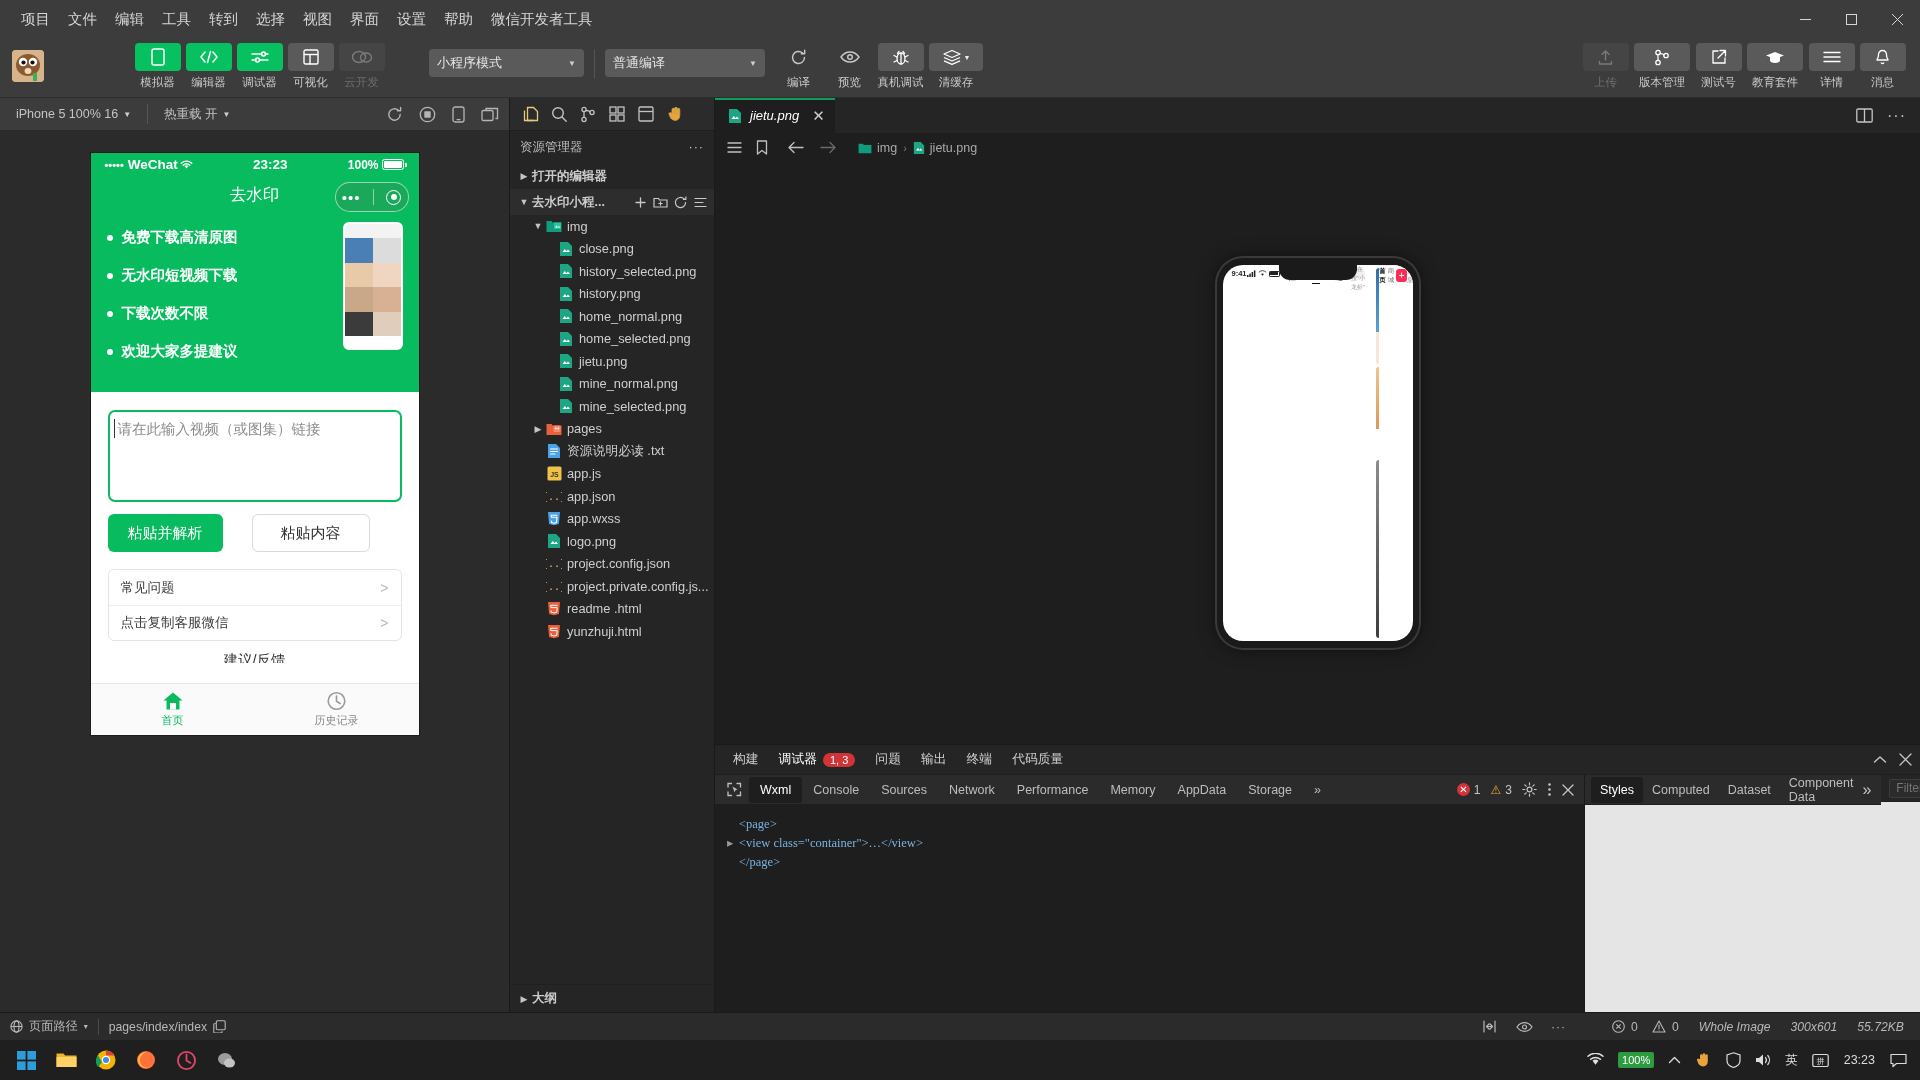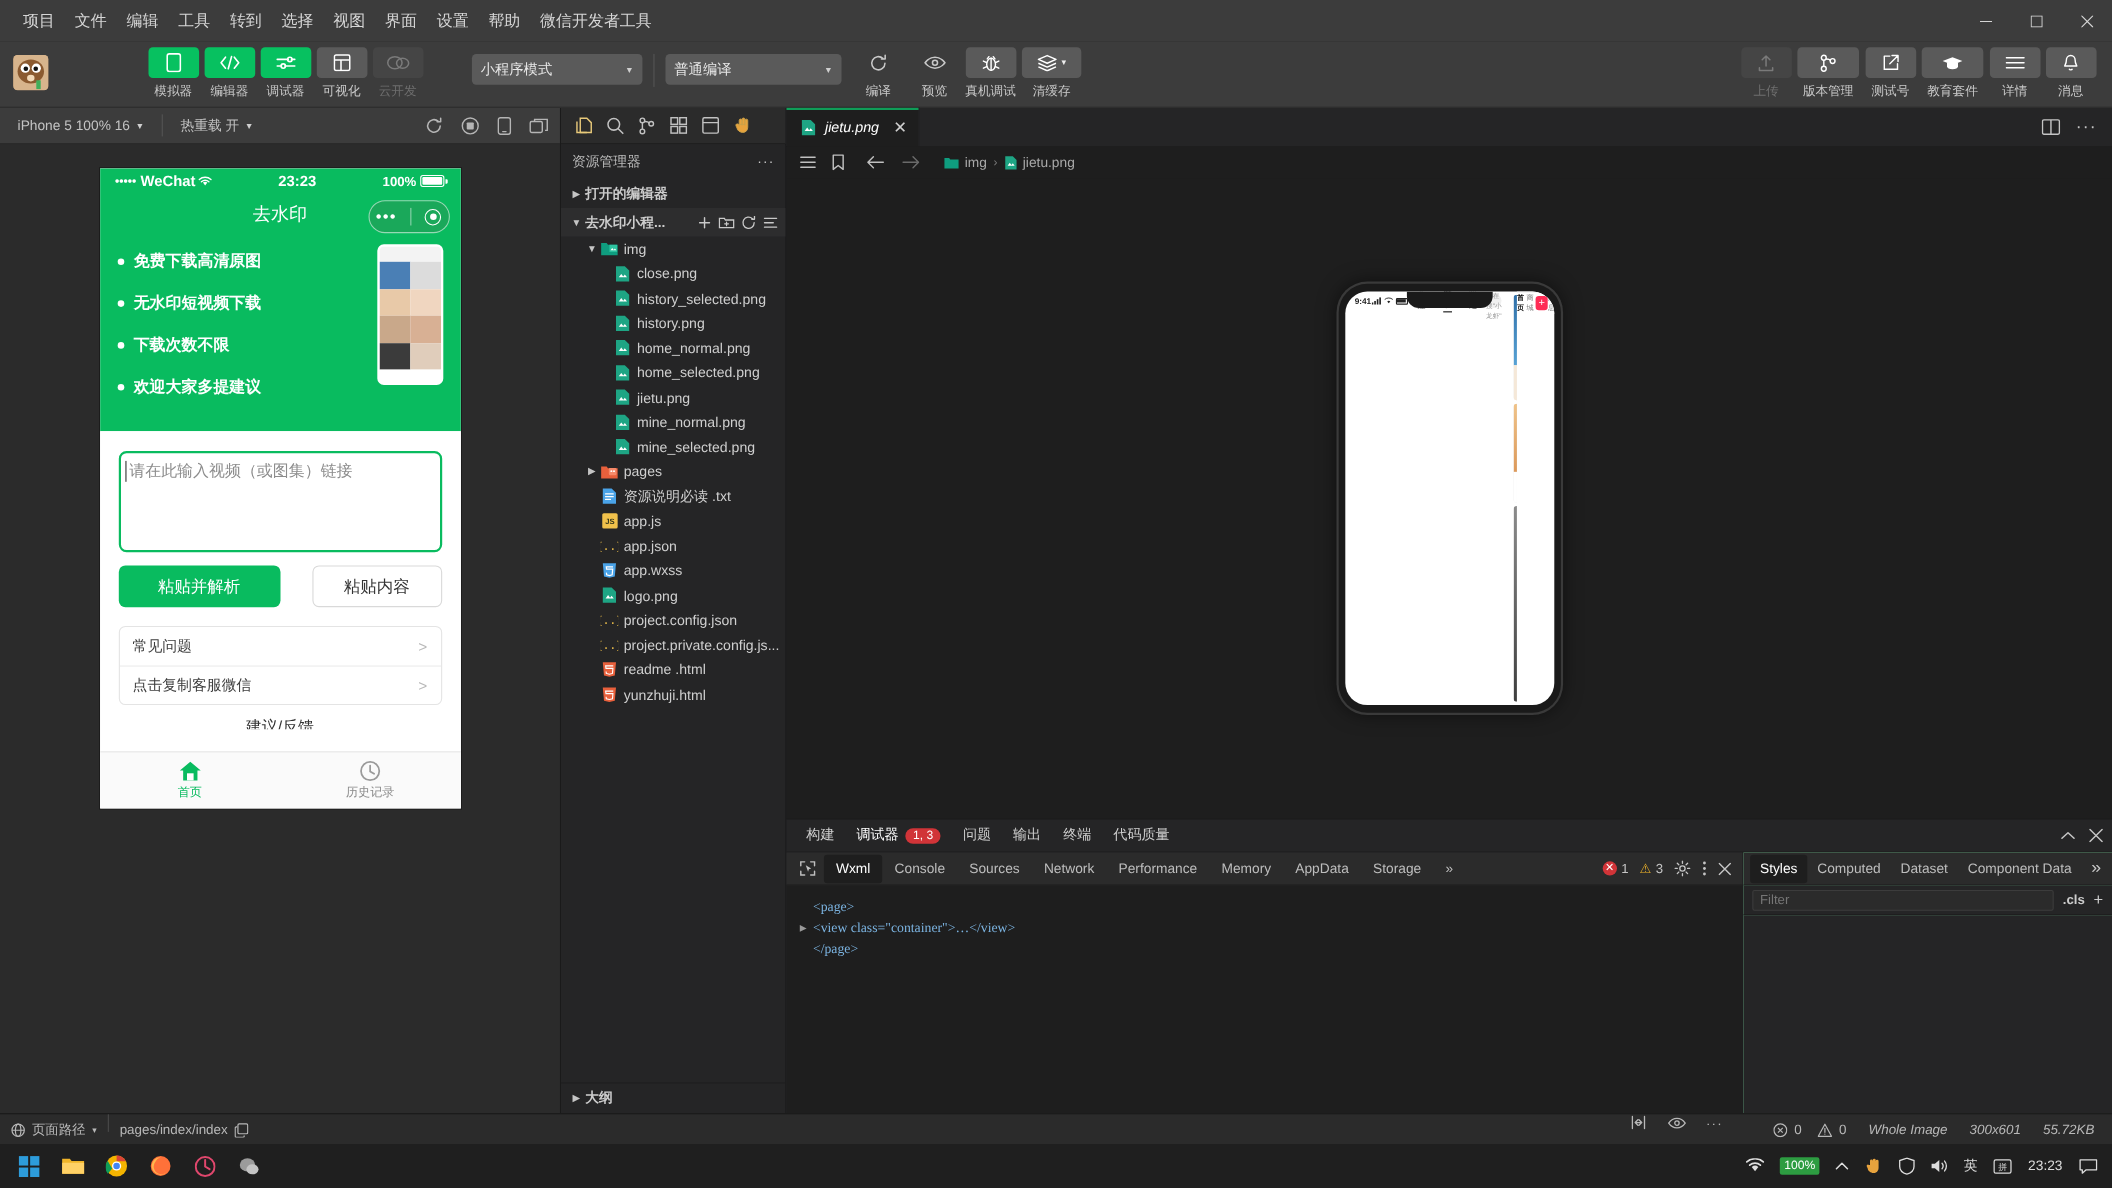--- a/index.html
+++ b/index.html
@@ -138,21 +138,21 @@
     margin: 18px 17px 0 17px; height: 92px; border: 2px solid #09bb5f; border-radius: 7px;
     padding: 7px 8px; color: #8c8c8c; font-size: 14.5px; line-height: 20px; overflow: hidden;
     position: relative; background: #fff;
   }
   .caret-bar { position:absolute; left:4px; top:7px; width:1px; height:19px; background:#333; }
   .ph-btnrow { display: flex; gap: 0; padding: 12px 17px 0 17px; }
   .ph-btn {
     height: 38px; border-radius: 6px; display: flex; align-items: center; justify-content: center;
     font-size: 15px;
   }
-  .ph-btn.primary { background: #09bb5f; color: #fff; width: 147px; }
+  .ph-btn.primary { background: #09bb5f; color: #fff; width: 115px; }
   .ph-btn.ghost { background: #fff; color: #333; border: 1px solid #d9d9d9; width: 118px; margin-left: 29px; }
   .ph-card {
     margin: 17px 17px 0 17px; border: 1px solid #e4e4e4; border-radius: 6px; overflow: hidden;
   }
   .ph-cell {
     height: 35px; display: flex; align-items: center; padding: 0 12px;
     color: #3d3d3d; font-size: 13.5px;
   }
   .ph-cell + .ph-cell { border-top: 1px solid #ececec; }
   .ph-cell .arr { margin-left: auto; color: #b9b9b9; font-size: 14px; }
@@ -253,37 +253,37 @@
   .dt-tab { padding: 0 11px; height:26px; display:flex; align-items:center; color:#bdbdbd; font-size:12.5px; border-radius:3px;}
   .dt-tab.active { background:#1e1e1e; color:#ffffff; }
   .dt-tabs-r { margin-left:auto; display:flex; align-items:center; gap:10px; padding-right:10px; color:#c5c5c5; font-size:12px;}
   .err-pill { display:flex; align-items:center; gap:4px; }
   .err-dot { width:13px;height:13px;border-radius:50%;background:#d13438;color:#fff;font-size:10px;display:flex;align-items:center;justify-content:center;}
   .warn-tri { color:#f0b429; font-size:12px; }
   .dt-code { flex:1; background:#1e1e1e; padding:10px 12px; font-family:Liberation Serif, serif; font-size:12.5px; line-height:19px; color:#d4d4d4; overflow:hidden;}
   .c-tag { color:#7bb3e0; }
   .code-tw { color:#999; display:inline-block; width:12px;}
 
-  .dt-right { width: 335px; flex:0 0 335px; display:flex; flex-direction:column; background:#86efac;}
+  .dt-right { width: 335px; flex:0 0 335px; display:flex; flex-direction:row; background:#e5e5e5;}
   .dtr-tabs { height:30px; flex:0 0 30px; display:flex; align-items:center; padding-left:6px; background:#2b2b2b; border-bottom:1px solid #1f1f1f;}
   .dtr-tab { padding:0 9px; height:26px; display:flex; align-items:center; color:#bdbdbd; font-size:12.5px;}
   .dtr-tab.active { background:#1e1e1e; color:#fff; border-radius:3px;}
   .dtr-more { margin-left:auto; padding-right:10px; color:#c5c5c5;}
   .dtr-filter { height:27px; display:flex; align-items:center; padding:0 8px; gap:8px; border-bottom:1px solid #1f1f1f; background:#252526;}
   .dtr-filter input {
     flex:1; background:#2b2b2b; border:1px solid #3c3c3c; color:#cccccc; height:19px;
     font-size:12px; padding:0 6px; border-radius:2px; outline:none;
     font-family:"Liberation Sans", sans-serif;
   }
   .dtr-cls { color:#cccccc; font-size:12px; font-weight:bold; }
   .dtr-plus { color:#cccccc; font-size:15px; }
 
   
   .statusbar {
-    height: 28px; flex:0 0 28px; background: #2b2b2b; display:flex; align-items:flex-start;
+    height: 28px; flex:0 0 28px; background: #2b2b2b; display:flex; align-items:center;
     color:#b8b8b8; font-size:12.2px; border-top:1px solid #1a1a1a;
   }
   .sb-item { display:flex; align-items:center; gap:6px; padding: 0 10px; height:28px;}
   .sb-sep { width:1px; height:16px; background:#4a4a4a;}
   .sb-right { margin-left:auto; display:flex; align-items:center;font-style:italic;}
   .sb-mid { display:flex; align-items:center; gap:18px; color:#b8b8b8; }
 
   
   .taskbar {
     height: 40px; flex:0 0 40px; background:#1f1f1f; display:flex; align-items:center;

